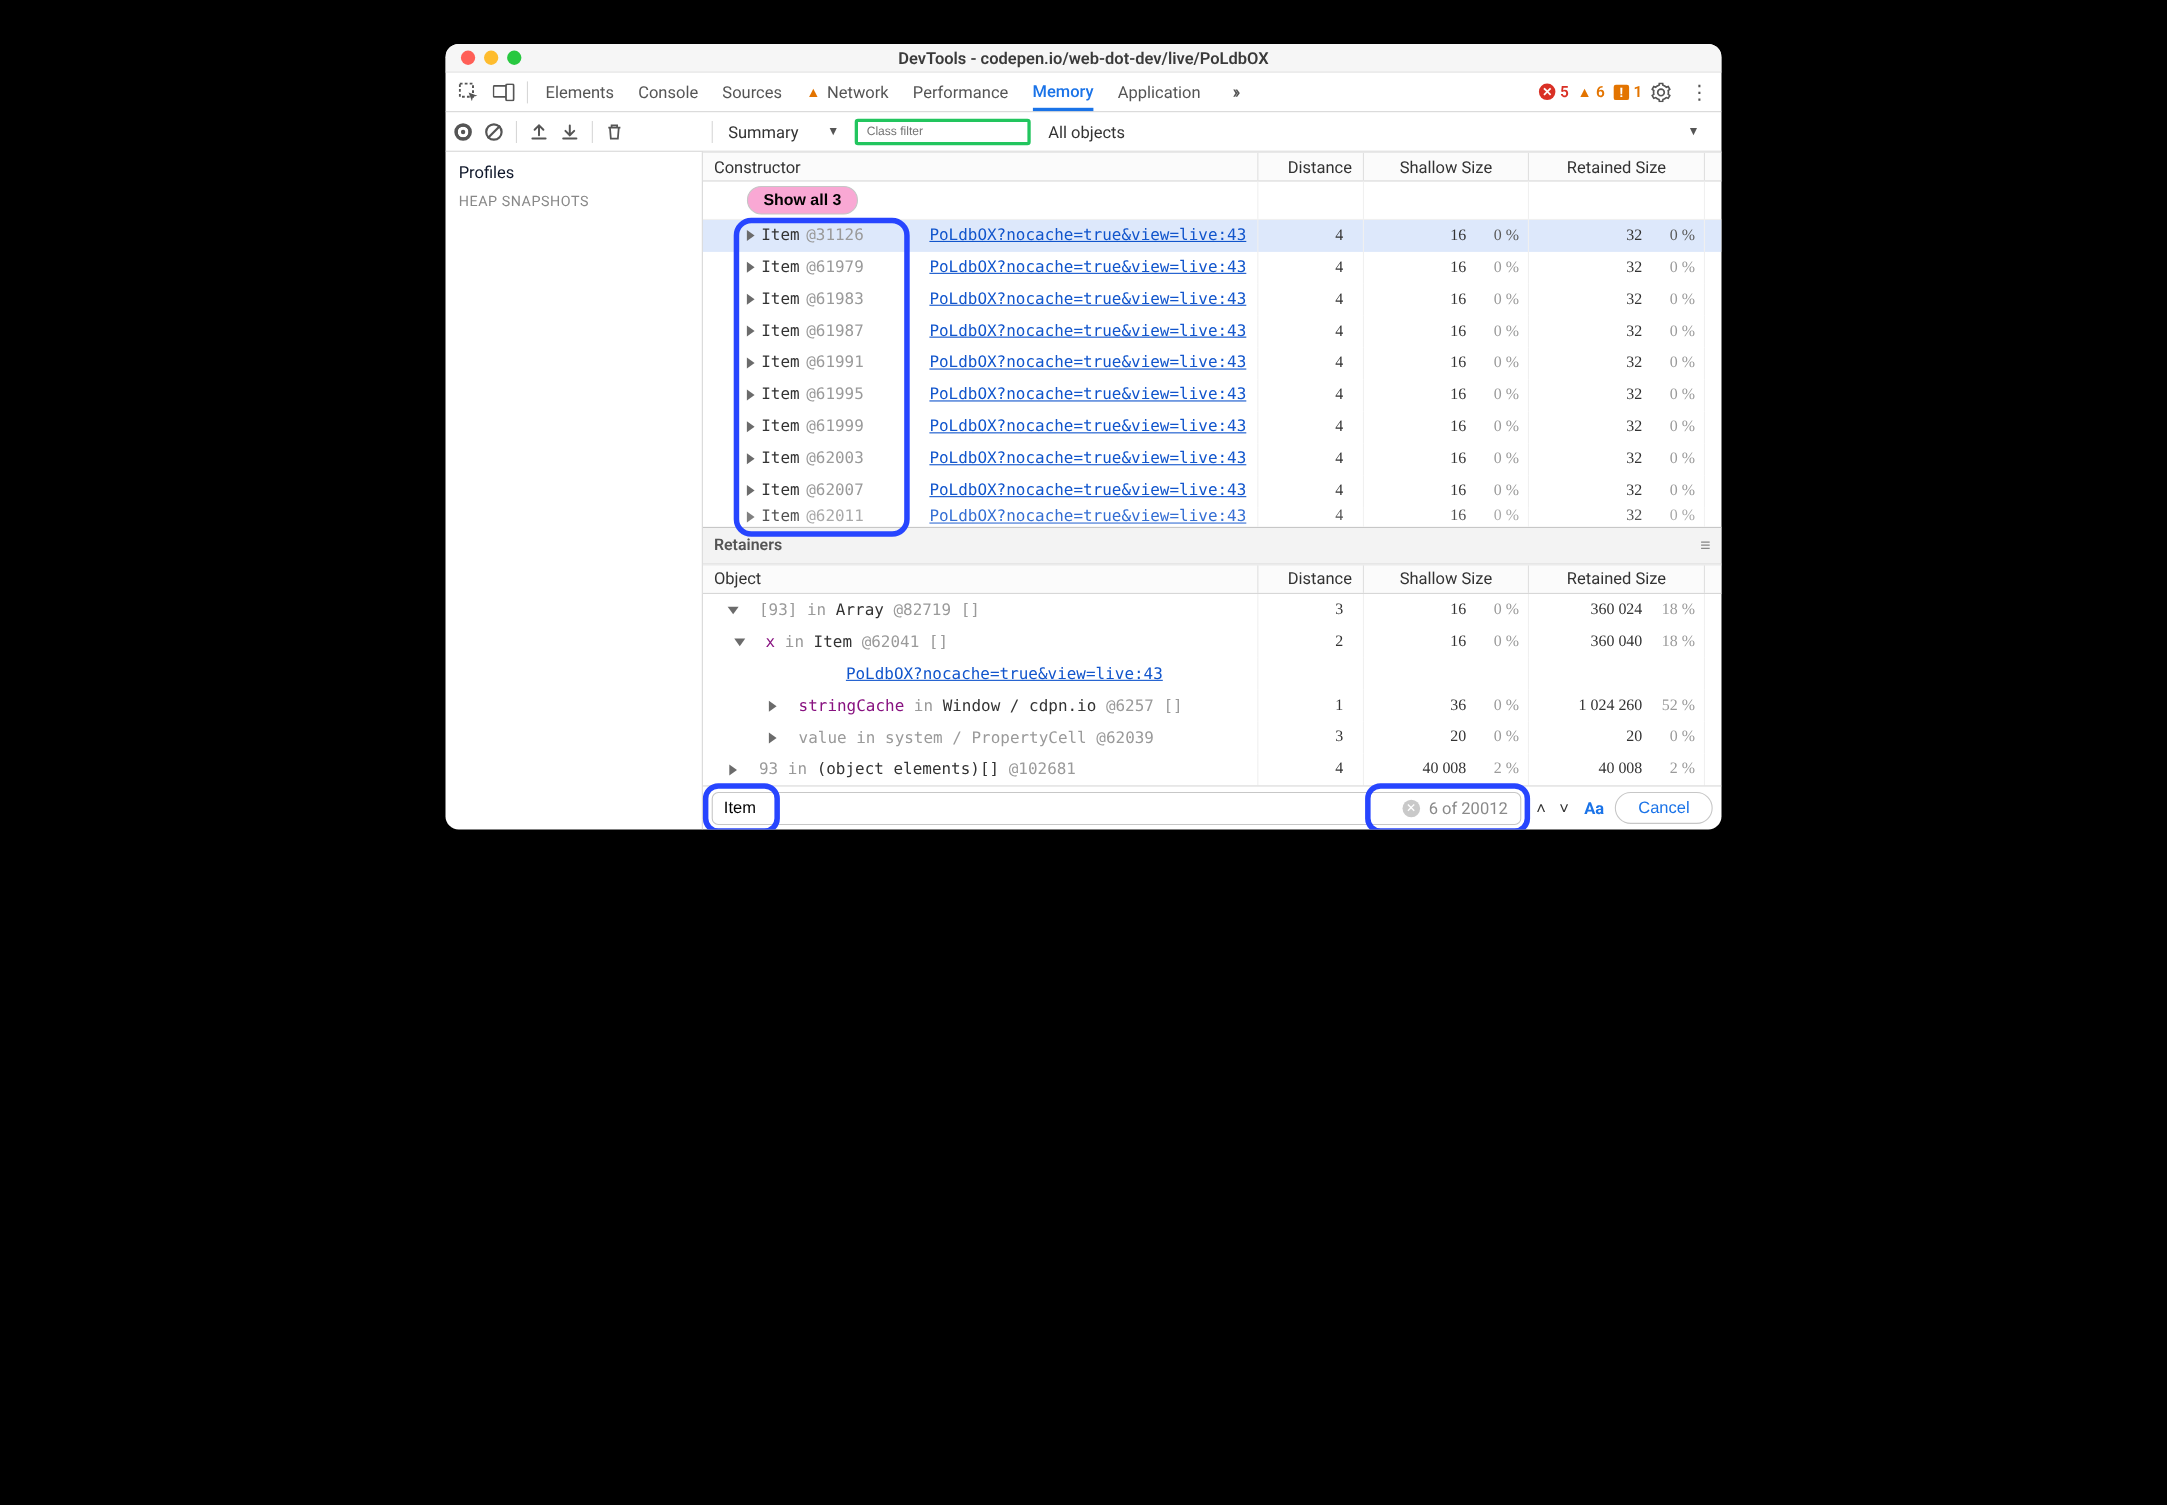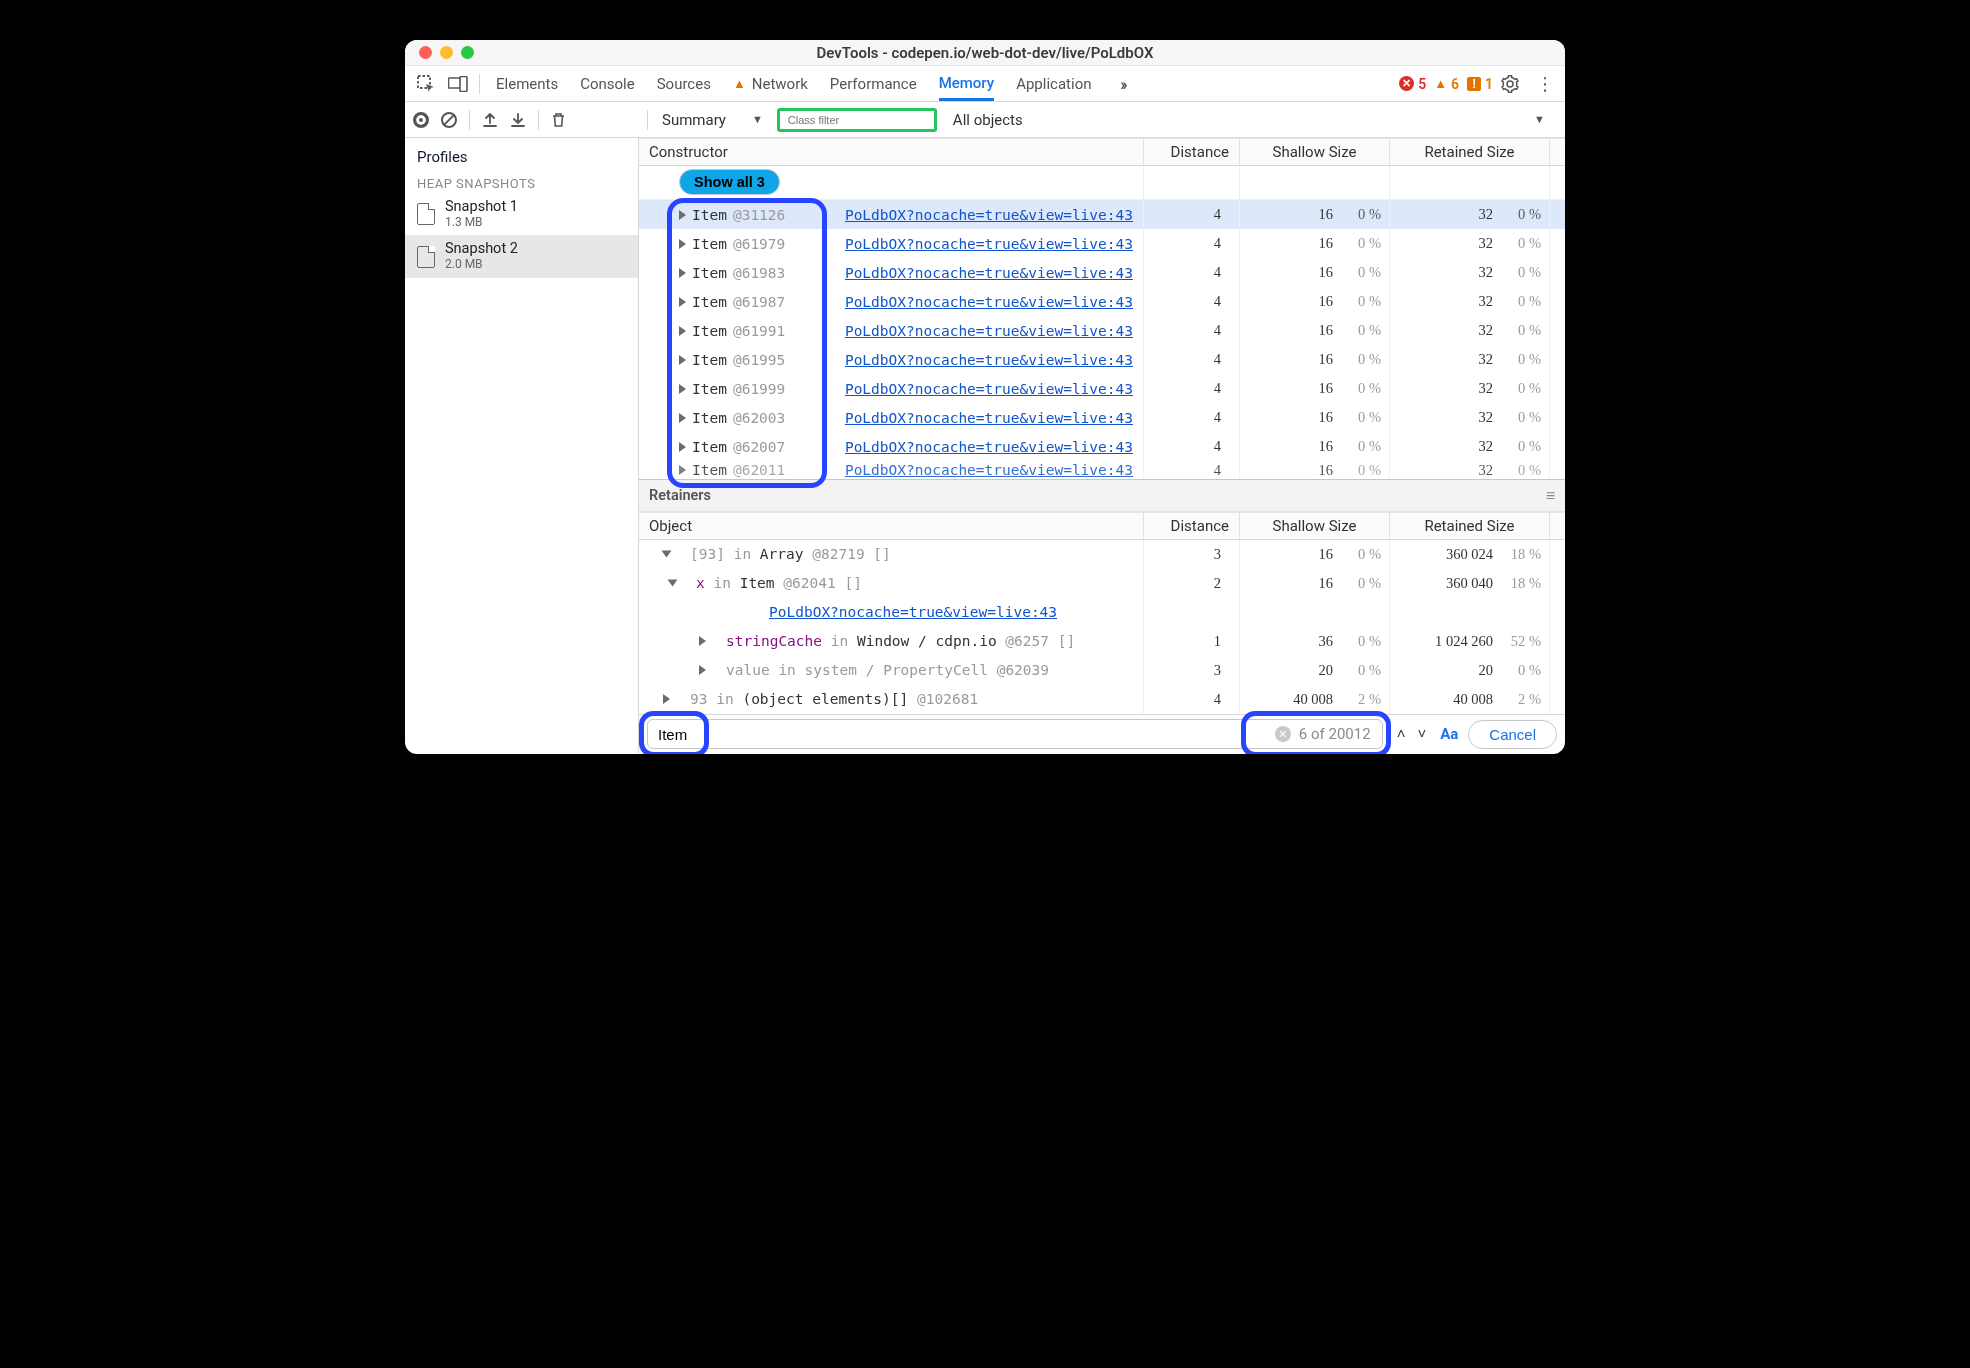--- a/index.html
+++ b/index.html
@@ -99,21 +99,21 @@
   }
   .col-main { flex:1; padding-left:10px; }
   .col-dist { width:96px; text-align:right; padding-right:10px; border-left:1px solid #e0e0e0; height:100%; display:flex; align-items:center; justify-content:flex-end;}
   .col-shallow { width:150px; text-align:center; border-left:1px solid #e0e0e0; height:100%; display:flex; align-items:center; justify-content:center;}
   .col-retained { width:160px; text-align:center; border-left:1px solid #e0e0e0; height:100%; display:flex; align-items:center; justify-content:center;}
   .col-scroll { width:16px; border-left:1px solid #e0e0e0; height:100%; }
   
   .showall-row { height:38px; display:flex; align-items:center; border-bottom:1px solid #f0f0f0;}
   .showall-row .col-main { padding-left:40px;}
   .pill-btn {
-    border:1px solid #c6c6c6; border-radius:16px; padding:4px 14px; font-size:14.5px; font-weight:600; background:#0ea5e9; cursor:pointer;
+    border:1px solid #c6c6c6; border-radius:16px; padding:4px 14px; font-size:14.5px; font-weight:600; background:#f9a8d4; cursor:pointer;
   }
   
   .grid-body-wrap { position:relative; }
   .highlight-box1 {
     position:absolute; left:28px; top:-2px; width:160px; height:290px;
     border:5px solid #2745ff; border-radius:16px; pointer-events:none; z-index:5;
   }
   
   .data-row {
     display:flex; height:29px; align-items:center; font-size:14.5px;
@@ -289,36 +289,20 @@
     <input class="class-filter" placeholder="Class filter" style="">
     <span class="allobj">All objects</span>
     <span class="right-caret">▼</span>
   </div>
 
   <div class="main-split">
 
     <div class="sidebar">
       <div class="profiles-hdr">Profiles</div>
       <div class="section-lbl">HEAP SNAPSHOTS</div>
-      <div id="snap-list">
-          <div class="snap-item">
-            <div class="snap-icon"></div>
-    <div class="snap-text">
-      <span class="snap-name">Snapshot 1</span>
-      <span class="snap-size">1.3 MB</span>
-    </div>
-          </div>
-          <div class="snap-item selected">
-            <div class="snap-icon"></div>
-    <div class="snap-text">
-      <span class="snap-name">Snapshot 2</span>
-      <span class="snap-size">2.0 MB</span>
-    </div>
-          </div>
-        </div>
     </div>
 
     <div class="right-pane">
 
       <div class="grid-header">
         <div class="col-main">Constructor</div>
         <div class="col-dist">Distance</div>
         <div class="col-shallow">Shallow Size</div>
         <div class="col-retained">Retained Size</div>
         <div class="col-scroll"></div>

